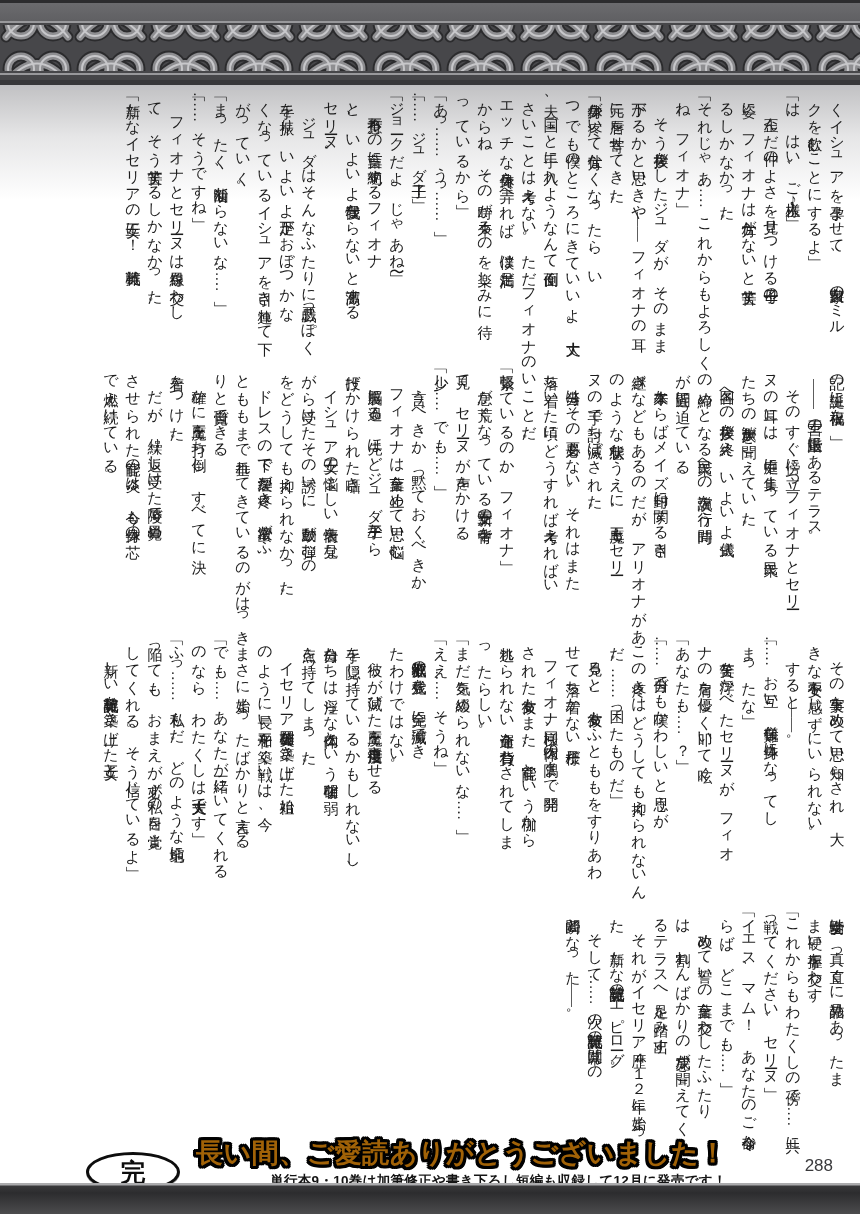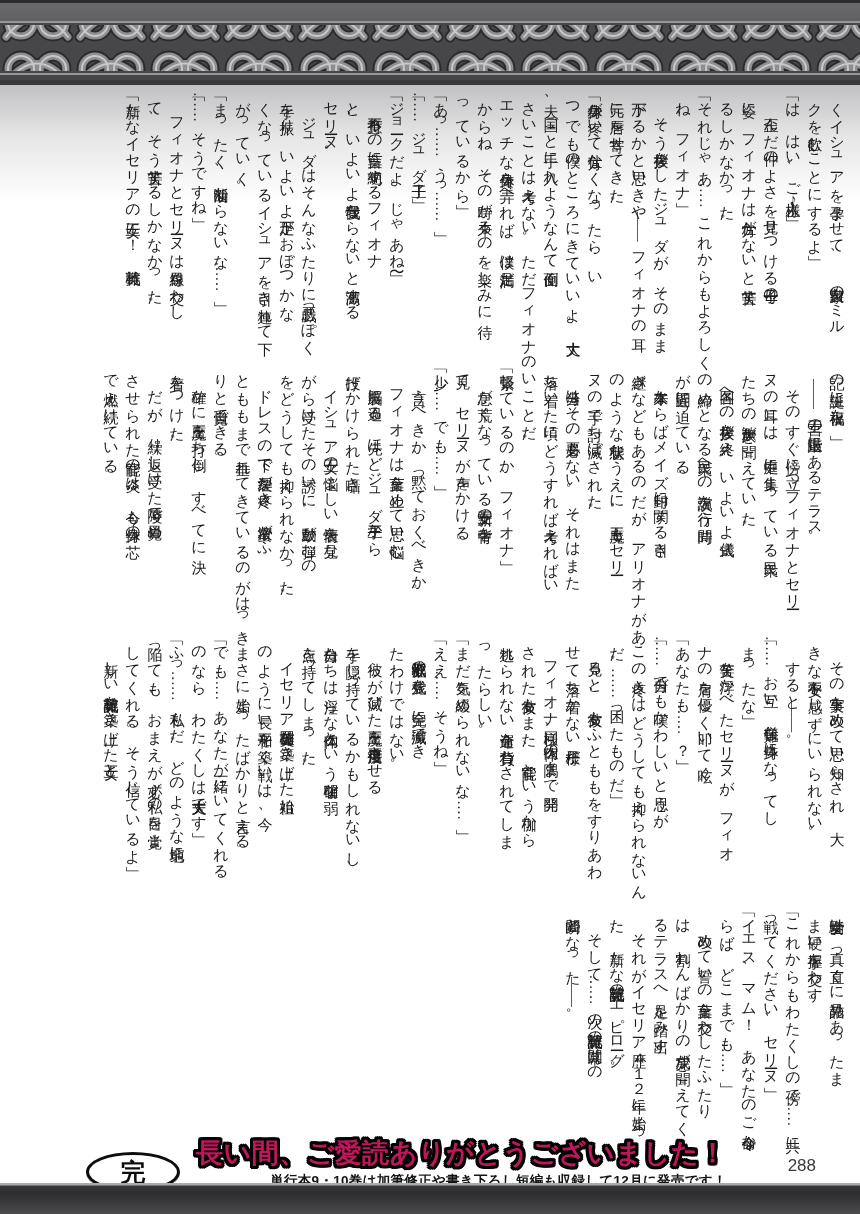--- a/index.html
+++ b/index.html
@@ -13,27 +13,27 @@
   .band .tline{line-height:22px;white-space:nowrap;}
   .band1{top:92px;}
   .band2{top:364px;}
   .band3{top:636px;}
   .band4{top:908px;}
   .footer{position:absolute;left:86px;top:1138px;display:flex;align-items:flex-start;}
   .end-badge{margin-top:14px;width:88px;height:34px;border:3px solid #0d0d0d;border-radius:50%;
         background:#ffffff;display:flex;align-items:center;justify-content:center;
         font-weight:bold;font-size:25px;color:#0d0d0d;box-shadow:0 1px 0 #888;}
   .footer-texts{margin-left:16px;font-family:"Liberation Sans","DejaVu Sans",sans-serif;}
-  .footer-main{font-size:27px;font-weight:bold;color:#be185d;letter-spacing:0.5px;line-height:1.15;
+  .footer-main{font-size:27px;font-weight:bold;color:#a16207;letter-spacing:0.5px;line-height:1.15;
         text-shadow:-2px -2px 0 #000,0 -2px 0 #000,2px -2px 0 #000,-2px 0 0 #000,2px 0 0 #000,
         -2px 2px 0 #000,0 2px 0 #000,2px 2px 0 #000,-3px 0 0 #000,3px 0 0 #000,0 3px 0 #000,
         0 -3px 0 #000,2px 3px 0 #000,-2px 3px 0 #000,3px 2px 0 #000,-3px 2px 0 #000,
         3px -2px 0 #000,-3px -2px 0 #000,2px -3px 0 #000,-2px -3px 0 #000;}
   .footer-sub{font-size:13.5px;font-weight:bold;color:#141414;margin-top:3px;letter-spacing:0.3px;text-align:right;}
-  .page-number{position:absolute;right:44px;top:1156px;
+  .page-number{position:absolute;right:27px;top:1156px;
         font-family:"Liberation Sans","DejaVu Sans",sans-serif;font-size:17px;color:#3a3a3c;}
   .bottom-bar{position:absolute;left:0;top:1183px;width:860px;height:31px;
         background:linear-gradient(180deg,#ababad 0px,#ababad 2px,#39393b 3px,#2c2c2e 10px,#4c4c4e 31px);}
 </style>
 </head>
 <body>
 
 <div class="page">
 
   <svg class="knot-border" width="860" height="85" viewBox="0 0 860 85" xmlns="http://www.w3.org/2000/svg">

